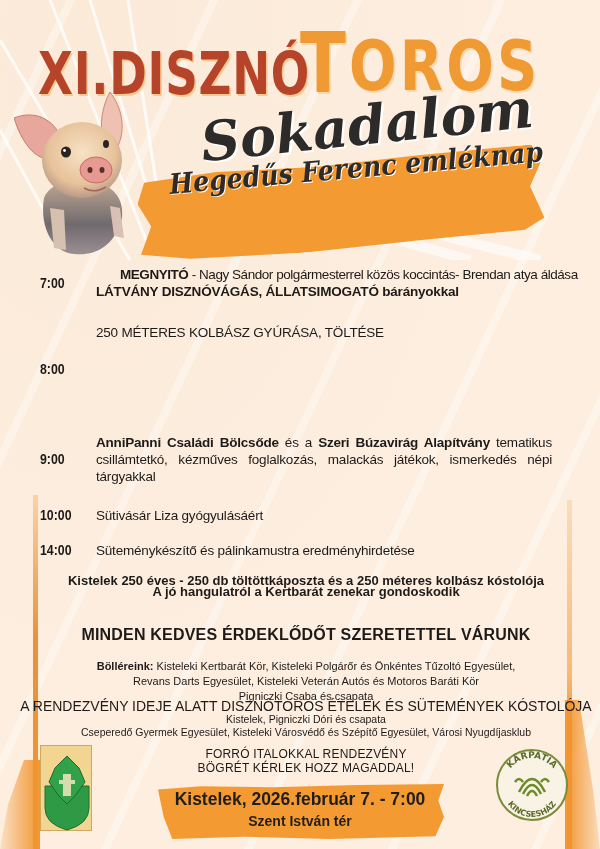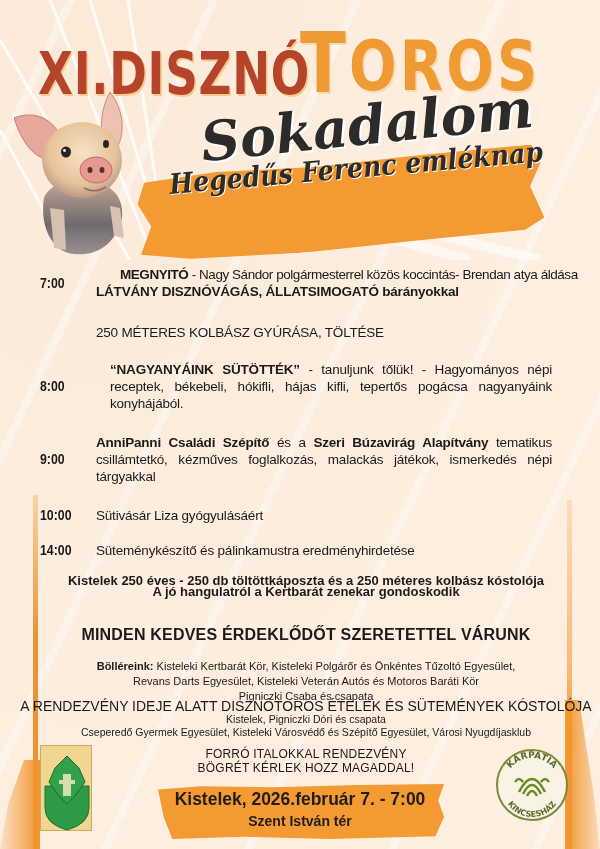--- a/index.html
+++ b/index.html
@@ -212,25 +212,24 @@
       <div style="white-space:nowrap;letter-spacing:-0.45px;padding-left:24px;"><span class="b">MEGNYITÓ</span><span> - Nagy Sándor polgármesterrel közös koccintás- Brendan atya áldása</span></div>
       <div><span class="b">LÁTVÁNY DISZNÓVÁGÁS, ÁLLATSIMOGATÓ</span><span class="b"> bárányokkal</span></div>
     </div>
   </div>
   <div class="row row-7b">
     <div class="time"></div>
     <div class="desc cap">250 MÉTERES KOLBÁSZ GYÚRÁSA, TÖLTÉSE</div>
   </div>
   <div class="row row-8">
     <div class="time">8:00</div>
-    <div class="desc"><span class="b">“NAGYANYÁINK SÜTÖTTÉK”</span><span> - tanuljunk tőlük! - Hagyományos népi receptek, békebeli, hókifli, hájas kifli, tepertős pogácsa nagyanyáink konyhájából.</span></div>
   </div>
   <div class="row row-9">
     <div class="time">9:00</div>
-    <div class="desc"><span class="b">AnniPanni Családi Szépítő</span><span> és a </span><span class="b">Szeri Búzavirág Alapítvány</span><span> tematikus csillámtetkó, kézműves foglalkozás, malackás játékok, ismerkedés népi tárgyakkal</span></div>
+    <div class="desc"><span class="b">AnniPanni Családi Bölcsőde</span><span> és a </span><span class="b">Szeri Búzavirág Alapítvány</span><span> tematikus csillámtetkó, kézműves foglalkozás, malackás játékok, ismerkedés népi tárgyakkal</span></div>
   </div>
   <div class="row row-10">
     <div class="time">10:00</div>
     <div class="desc cap">Sütivásár Liza gyógyulásáért</div>
   </div>
   <div class="row row-14">
     <div class="time">14:00</div>
     <div class="desc cap">Süteménykészítő és pálinkamustra eredményhirdetése</div>
   </div>
 </div>

